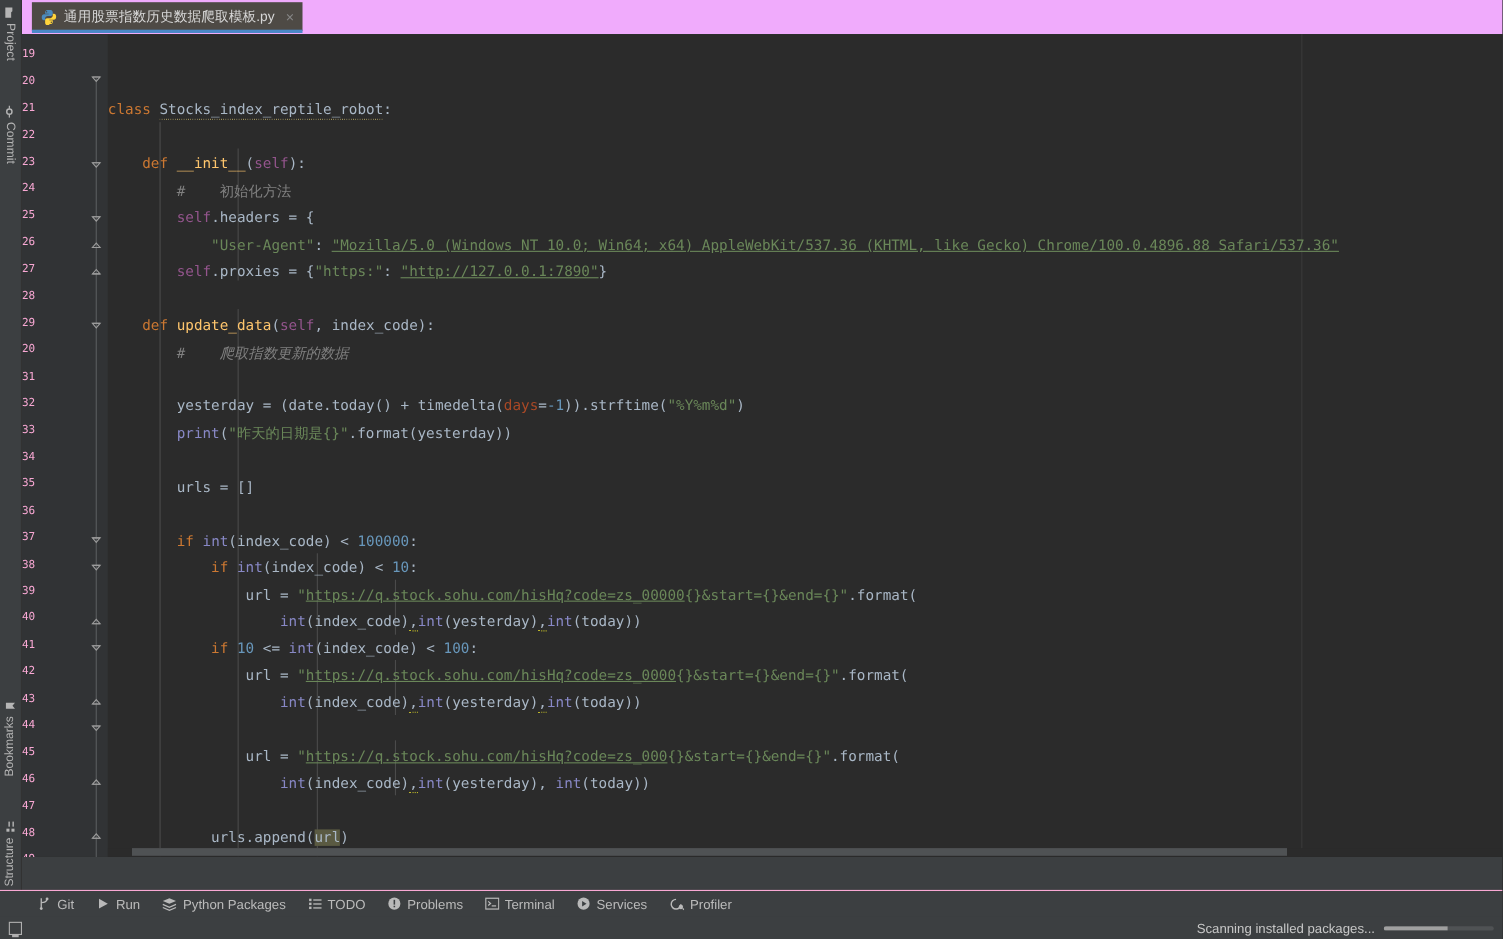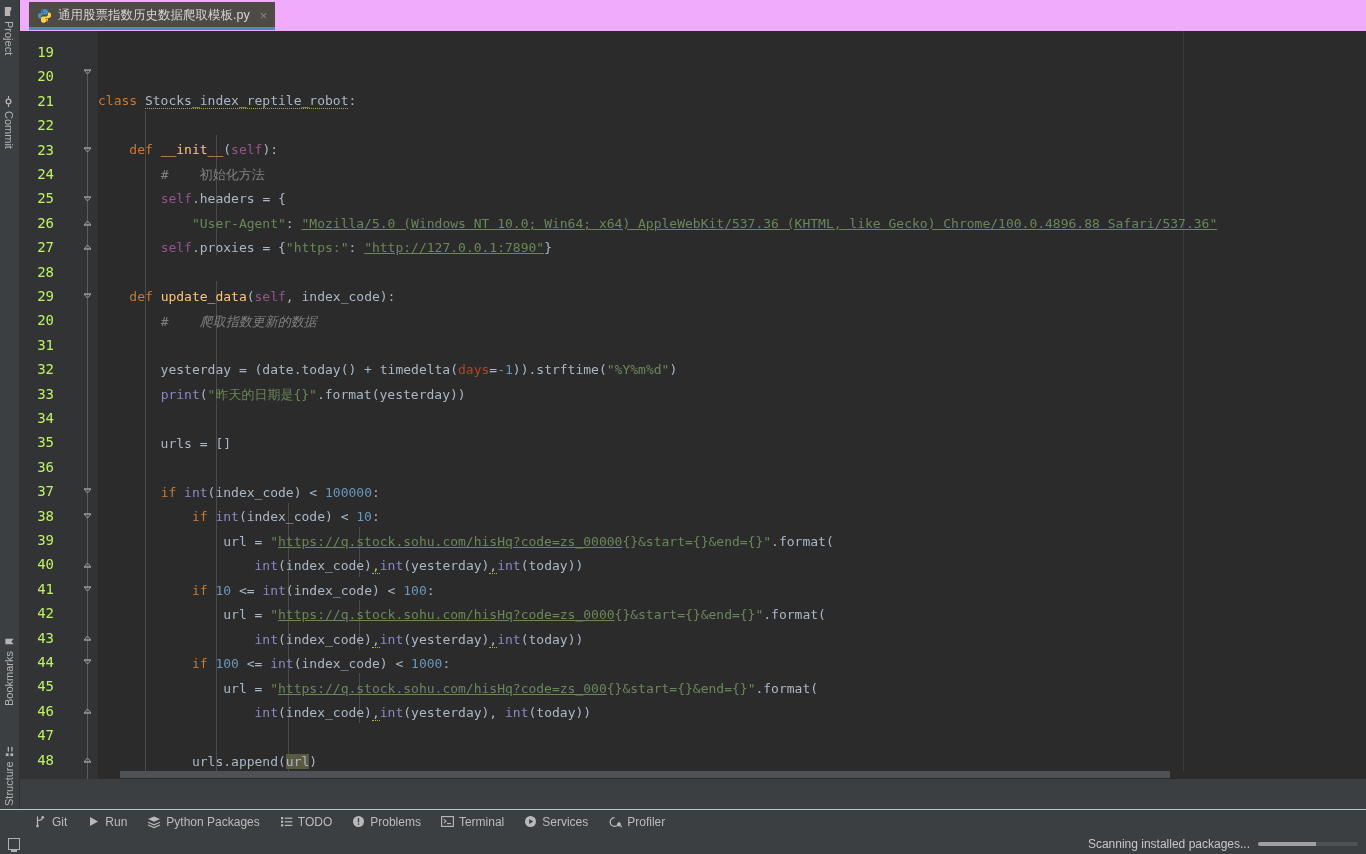--- a/index.html
+++ b/index.html
@@ -114,24 +114,23 @@
   }
   .gutter {
     position: absolute;
     left: 0; top: 0;
     width: 78px; height: 100%;
     background: #313335;
   }
   .gutter-line {
     position: absolute;
     right: 44px;
-    color: #bef264;
+    color: #f9a8d4;
     font-family: "DejaVu Sans Mono", monospace;
-    font-size: 14px;
-    text-align: right;
+    font-size: 10px;
     width: 34px;
   }
   .fold-col {
     position: absolute;
     left: 67px; top: 0;
     width: 1px; height: 100%;
   }
   .fold-line {
     position: absolute;
     left: 0; top: 0;
@@ -507,21 +506,20 @@
       <div class="code-line" style="top:503px;">                url = <span class="t-str">"</span><span class="t-url">https://q.stock.sohu.com/hisHq?code=zs_00000</span><span class="t-str">{}&amp;start={}&amp;end={}"</span>.format(</div>
 
       <div class="code-line" style="top:527px;">                    <span class="t-builtin">int</span>(index_code)<span class="t-err">,</span><span class="t-builtin">int</span>(yesterday)<span class="t-err">,</span><span class="t-builtin">int</span>(today))</div>
 
       <div class="code-line" style="top:552px;">            <span class="t-kw">if</span> <span class="t-num">10</span> &lt;= <span class="t-builtin">int</span>(index_code) &lt; <span class="t-num">100</span>:</div>
 
       <div class="code-line" style="top:576px;">                url = <span class="t-str">"</span><span class="t-url">https://q.stock.sohu.com/hisHq?code=zs_0000</span><span class="t-str">{}&amp;start={}&amp;end={}"</span>.format(</div>
 
       <div class="code-line" style="top:601px;">                    <span class="t-builtin">int</span>(index_code)<span class="t-err">,</span><span class="t-builtin">int</span>(yesterday)<span class="t-err">,</span><span class="t-builtin">int</span>(today))</div>
 
-      <div class="code-line" style="top:625px;">            <span class="t-kw">if</span> <span class="t-num">100</span> &lt;= <span class="t-builtin">int</span>(index_code) &lt; <span class="t-num">1000</span>:</div>
 
       <div class="code-line" style="top:650px;">                url = <span class="t-str">"</span><span class="t-url">https://q.stock.sohu.com/hisHq?code=zs_000</span><span class="t-str">{}&amp;start={}&amp;end={}"</span>.format(</div>
 
       <div class="code-line" style="top:674px;">                    <span class="t-builtin">int</span>(index_code)<span class="t-err">,</span><span class="t-builtin">int</span>(yesterday), <span class="t-builtin">int</span>(today))</div>
 
       <div class="code-line" style="top:723px;">            urls.append(<span class="t-sel">url</span>)</div>
 
       <div class="code-line" style="top:747px;">        <span class="t-kw">if</span> <span class="t-builtin">int</span>(index_code) &gt;= <span class="t-num">100000</span>:</div>
 
       <div class="h-scroll-track" style="left:0;">

